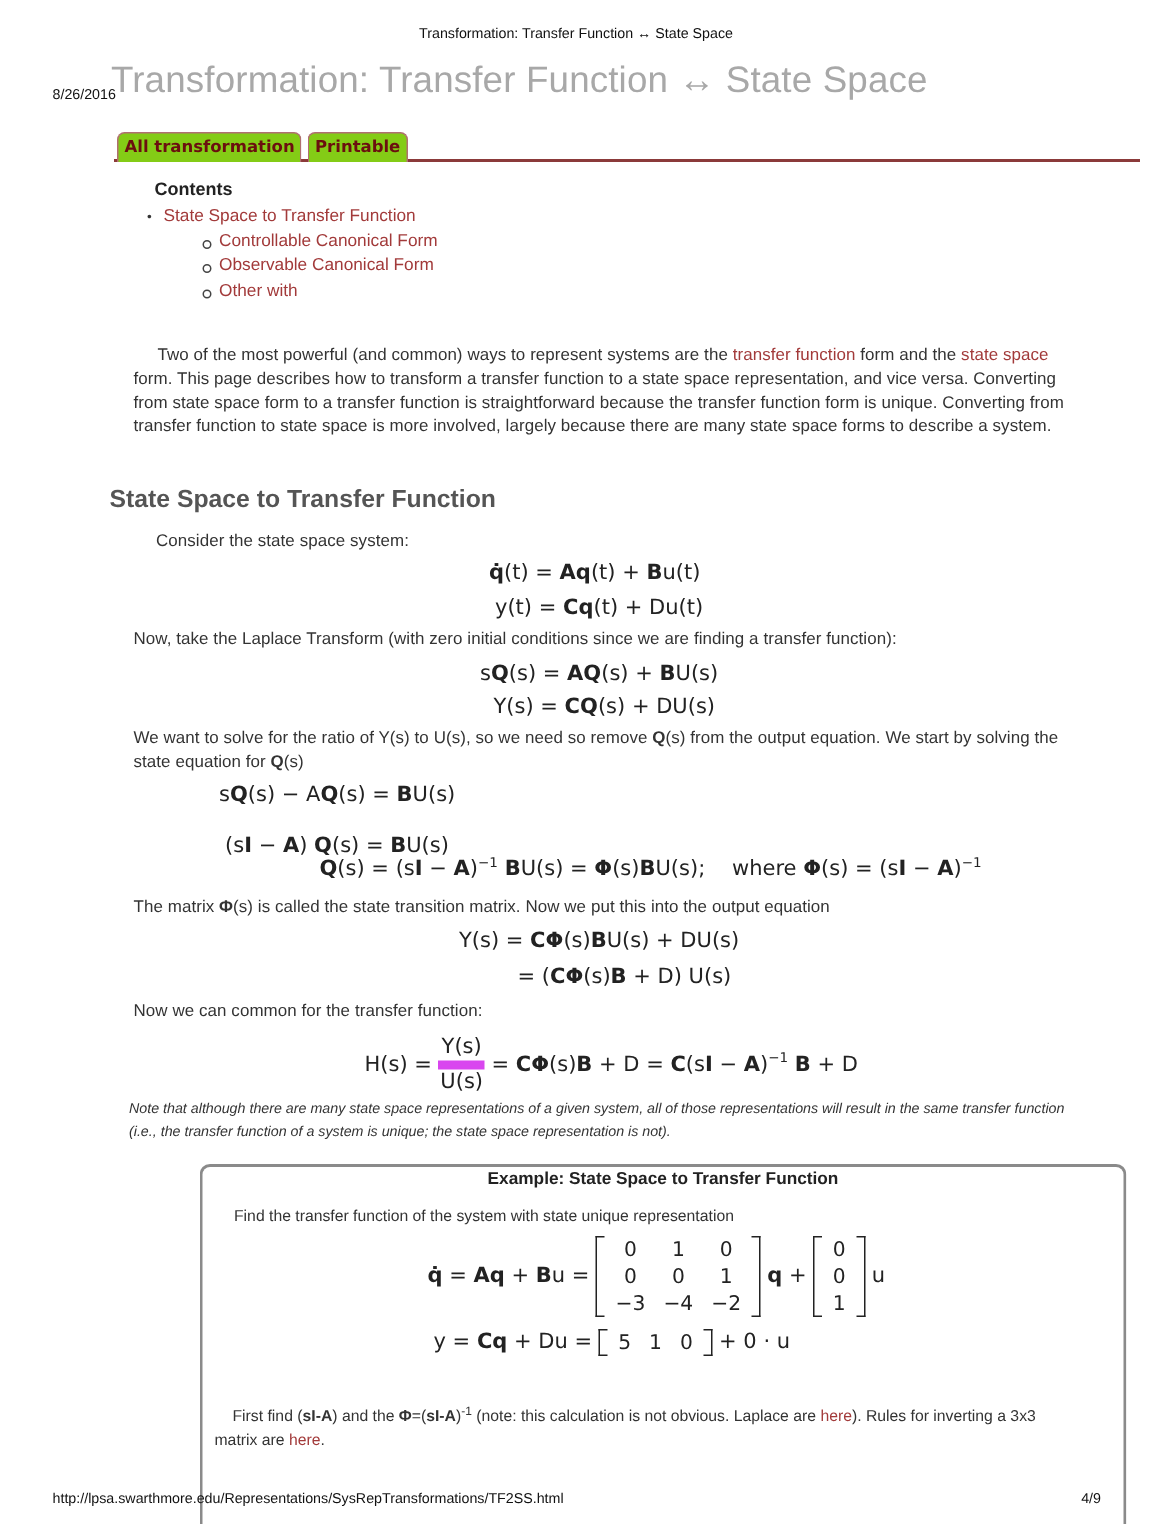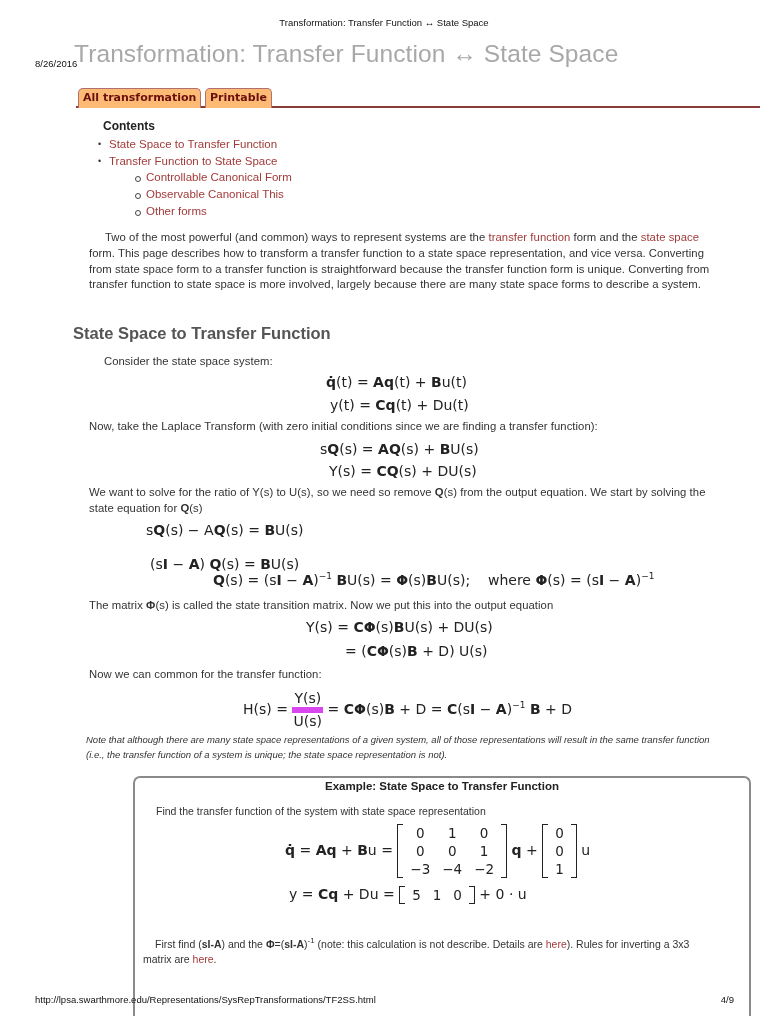--- a/index.html
+++ b/index.html
@@ -6,21 +6,21 @@
   html, body { width: 768px; height: 1024px; background: #ffffff; overflow: hidden; }
   body { position: relative; font-family: "Liberation Sans", sans-serif; color: #333; }
 
   .print-header { position: absolute; top: 17px; left: 0; width: 768px; height: 14px; font-size: 9.5px; color: #111; }
   .print-header .date { position: absolute; left: 35px; margin-top: 41px; }
   .print-header .title { position: absolute; left: 0; width: 768px; text-align: center; }
 
   .page-title { position: absolute; left: 74px; top: 40px; font-size: 24.5px; color: #a8a8a8; font-weight: normal; letter-spacing: 0.1px; }
 
   .tabs { position: absolute; left: 76px; top: 86px; height: 22px; width: 684px; border-bottom: 2px solid #8b3a3a; }
-  .tab { position: absolute; top: 2px; height: 20px; padding: 2px 4px 0 4px; border: 1px solid #b07070; border-bottom: none; border-radius: 5px 5px 0 0; font-family: "DejaVu Sans", sans-serif; font-weight: bold; font-size: 11px; color: #6b0f0f; background: #fdba74; cursor: pointer; }
+  .tab { position: absolute; top: 2px; height: 20px; padding: 2px 4px 0 4px; border: 1px solid #b07070; border-bottom: none; border-radius: 5px 5px 0 0; font-family: "DejaVu Sans", sans-serif; font-weight: bold; font-size: 11px; color: #6b0f0f; background: #84cc16; cursor: pointer; }
   .tab.t1 { left: 2px; }
   .tab.t2 { left: 129px; }
 
   .contents { position: absolute; left: 103px; top: 119px; font-size: 12px; }
   .contents h4 { font-size: 12px; color: #222; font-weight: bold; margin-bottom: 3px; }
   .contents ul { list-style: none; }
   .contents li { position: relative; height: 16.7px; line-height: 16.7px; font-size: 11.5px; color: #a23a3a; }
   .contents li.l1 { padding-left: 10px; margin-left: -4px; }
   .contents li.l1::before { content: "•"; position: absolute; left: -1px; color: #333; font-size: 9px; }
   .contents li.l2 { padding-left: 47px; margin-left: -4px; }
@@ -64,24 +64,23 @@
 
 <div class="tabs">
   <div class="tab t1">All transformation</div>
   <div class="tab t2">Printable</div>
 </div>
 
 <div class="contents">
   <h4>Contents</h4>
   <ul>
     <li class="l1"><span class="link">State Space to Transfer Function</span></li>
-    <li class="l1"><span class="link">Transfer Function to State Space</span></li>
     <li class="l2"><span class="link">Controllable Canonical Form</span></li>
-    <li class="l2"><span class="link">Observable Canonical This</span></li>
-    <li class="l2"><span class="link">Other forms</span></li>
+    <li class="l2"><span class="link">Observable Canonical Form</span></li>
+    <li class="l2"><span class="link">Other with</span></li>
   </ul>
 </div>
 
 <p class="para intro"><span>Two of the most powerful (and common) ways to represent systems are the </span><a>transfer function</a><span> form and the </span><a>state space</a><span> form.  This page describes how to transform a transfer function to a state space representation, and vice versa.  Converting from state space form to a transfer function is straightforward because the transfer function form is unique.  Converting from transfer function to state space is more involved, largely because there are many state space forms to describe a system.</span></p>
 
 <h2 class="section-title">State Space to Transfer Function</h2>
 
 <p class="para" style="left:104px; top:354px;">Consider the state space system:</p>
 
 <div class="eq" style="left:326px; top:374px;"><b>q̇</b>(t) = <b>Aq</b>(t) + <b>B</b>u(t)</div>
@@ -104,21 +103,21 @@
 <div class="eq" style="left:345px; top:643px;">= (<b>CΦ</b>(s)<b>B</b> + D) U(s)</div>
 
 <p class="para" style="left:89px; top:667px;">Now we can common for the transfer function:</p>
 
 <div class="eq" style="left:243px; top:690px;">H(s) = <span style="display:inline-block; vertical-align:middle; text-align:center; line-height:17px;"><span style="display:block; border-bottom:6px solid #d946ef; padding:0 2px;">Y(s)</span><span style="display:block;">U(s)</span></span> = <b>CΦ</b>(s)<b>B</b> + D = <b>C</b>(s<b>I</b> − <b>A</b>)<sup style="font-size:9px">−1</sup> <b>B</b> + D</div>
 
 <p class="note">Note that although there are many state space representations of a given system, all of those representations will result in the same transfer function (i.e., the transfer function of a system is unique; the state space representation is not).</p>
 
 <div class="example">
   <div class="ex-title">Example: State Space to Transfer Function</div>
-  <div class="ex-text">Find the transfer function of the system with state space representation</div>
+  <div class="ex-text">Find the transfer function of the system with state unique representation</div>
 
   <div class="eq" style="left:150px; top:46px;">
     <b>q̇</b> = <b>Aq</b> + <b>B</b>u =
     <span class="matrix">
       <table>
         <tbody>
             <tr>
               <td>0</td>
               <td>1</td>
               <td>0</td>
@@ -164,19 +163,19 @@
               <td>5</td>
               <td>1</td>
               <td>0</td>
             </tr>
       </tbody>
         </table>
     </span>
     + <span>0</span> · u
   </div>
 
-  <p class="ex-text2"><span>First find (</span><b>sI-A</b><span>) and the </span><b>Φ</b><span>=(</span><b>sI-A</b><span>)</span><sup style="font-size:8px">-1</sup><span> (note: this calculation is not describe.  Details are </span><a>here</a><span>).  Rules for inverting a 3x3 matrix are </span><a>here</a><span>.</span></p>
+  <p class="ex-text2"><span>First find (</span><b>sI-A</b><span>) and the </span><b>Φ</b><span>=(</span><b>sI-A</b><span>)</span><sup style="font-size:8px">-1</sup><span> (note: this calculation is not obvious.  Laplace are </span><a>here</a><span>).  Rules for inverting a 3x3 matrix are </span><a>here</a><span>.</span></p>
 </div>
 
 <div class="print-footer">
   <span class="url">http://lpsa.swarthmore.edu/Representations/SysRepTransformations/TF2SS.html</span>
   <span class="pg">4/9</span>
 </div>
 
 </body></html>

